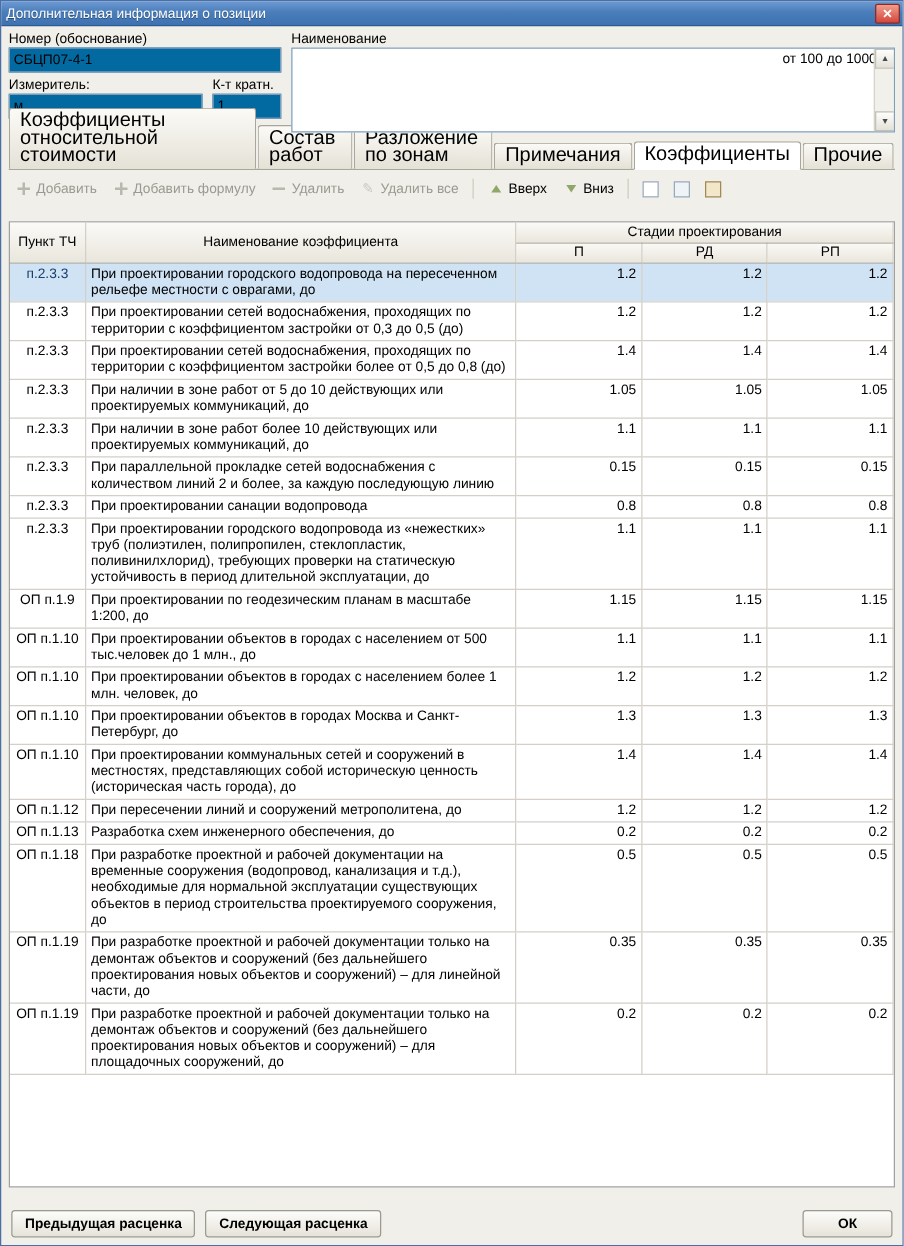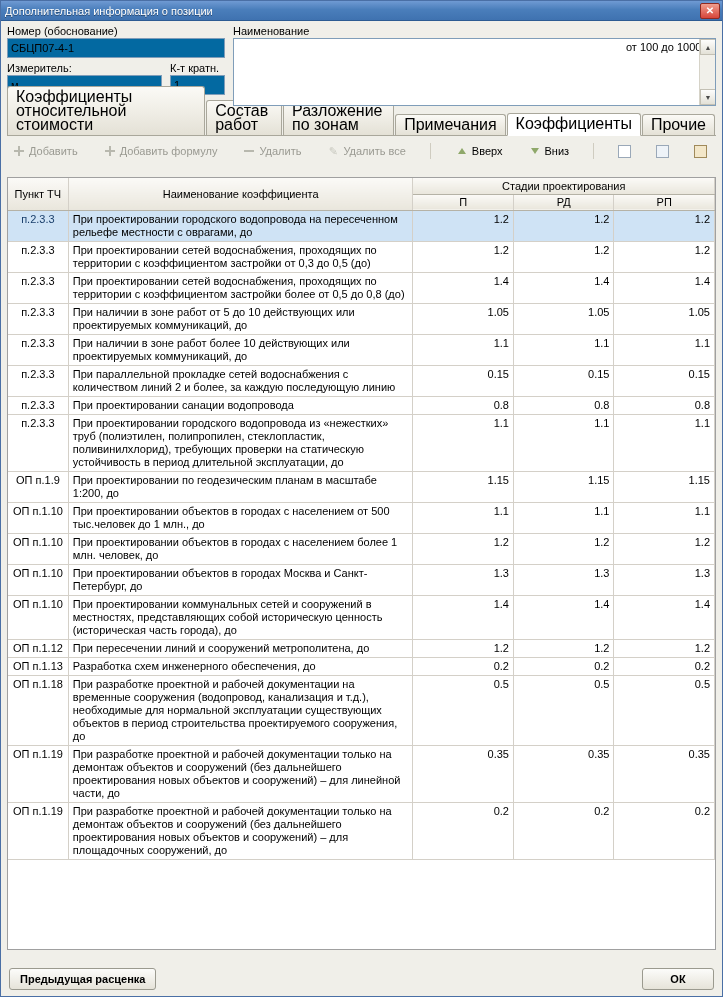--- a/index.html
+++ b/index.html
@@ -102,21 +102,21 @@
     position: relative; top: 1px;
     padding-bottom: 4px;
     border-bottom: 1px solid #fff;
     font-weight: normal;
   }
   
   .toolbar {
     display: flex; align-items: center;
     height: 24px;
     margin: 3px 6px 2px 6px;
-    gap: 15px;
+    gap: 2px;
     font-size: 11px;
     color: #9a9a92;
   }
   .tbtn { display: flex; align-items: center; gap: 3px; padding: 2px 5px; cursor: default; }
   .tbtn.enabled { color: #000; }
   .tsep { width: 1px; height: 16px; background: #cfccc0; margin: 0 4px; }
   .ico { width: 14px; height: 14px; display: inline-block; position: relative; }
   .ico-plus::before, .ico-plus::after {
     content: ""; position: absolute; background: #b8b8ae;
   }
@@ -420,17 +420,18 @@
           <td class="c-num">0.2</td>
           <td class="c-num">0.2</td>
           <td class="c-num">0.2</td>
         </tr>
       </tbody>
     </table>
   </div>
 
   <div class="bottombar">
     <div class="btn">Предыдущая расценка</div>
+    <div class="btn">Следующая расценка</div>
     <div class="spacer"></div>
     <div class="btn btn-ok">ОК</div>
   </div>
 
 </div>
 
 </body></html>

